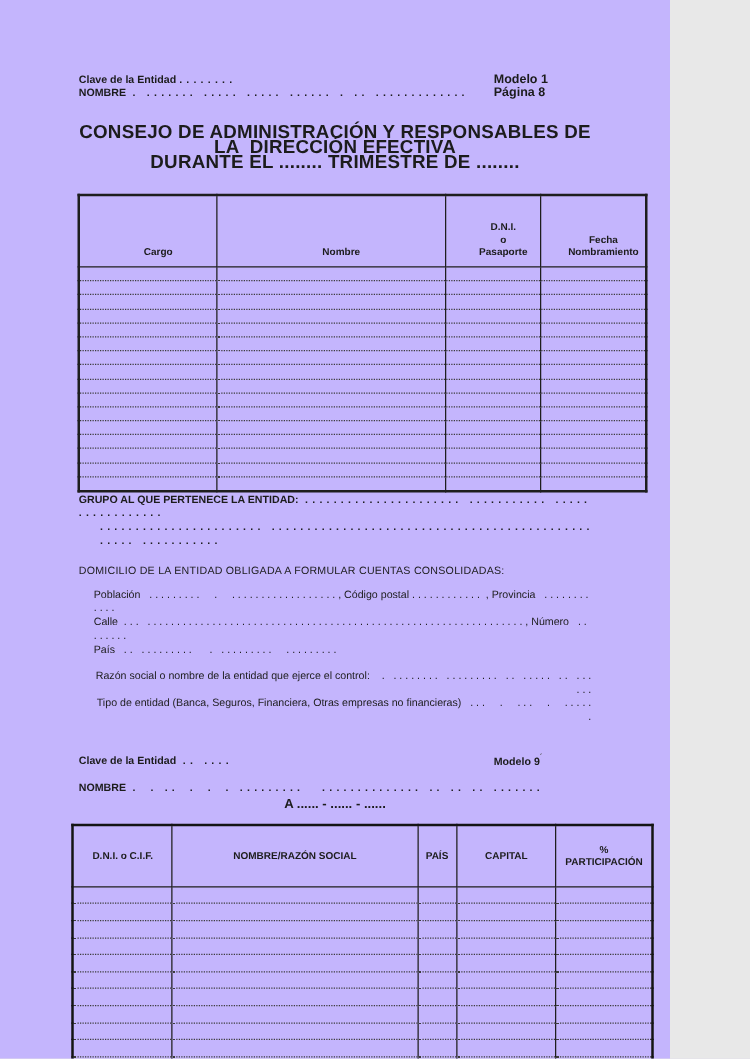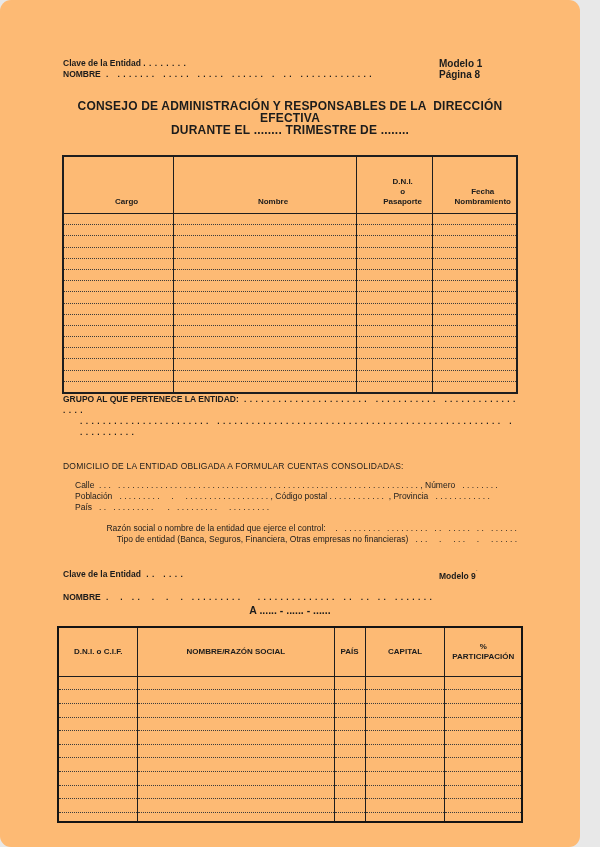--- a/index.html
+++ b/index.html
@@ -1,55 +1,54 @@
 <!DOCTYPE html>
 <html><head>
 <meta charset="utf-8">
 <style>
   html,body{margin:0;padding:0;background:#e8e8e8;}
   .page{
     position:relative;
-    width:580px;height:847px;
-    background:#fdba74;
+    width:536px;height:847px;
+    background:#c4b5fd;
     font-family:"Liberation Sans", sans-serif;
     color:#1c1c1c;
     box-sizing:border-box;
     padding:58px 63px 0 63px;
     overflow:hidden;
-    border-radius:11px;
   }
   .pre{white-space:pre-wrap;}
   .b{font-weight:bold;}
   
   .hdr{display:flex;justify-content:space-between;align-items:flex-start;}
   .hdr-left{line-height:11px;font-size:8.5px;}
   .hdr-right{line-height:11px;font-size:10px;width:78px;}
   .lbl-dots{font-weight:bold;letter-spacing:0.5px;}
   
-  .title1{margin-top:20px;text-align:center;font-size:12px;font-weight:bold;line-height:12px;letter-spacing:0.2px;}
+  .title1{margin-top:20px;text-align:center;font-size:15px;font-weight:bold;line-height:12px;letter-spacing:0.2px;}
   .title2{margin-top:20px;text-align:center;font-size:12.5px;font-weight:bold;letter-spacing:0.3px;}
   .title2-sub{text-align:center;font-size:10.5px;font-weight:bold;margin-top:2px;}
   
   table{border-collapse:collapse;table-layout:fixed;}
   .t1{width:456px;margin:19px 0 0 -1px;border:2px solid #1e1e1e;}
   .t1 th{border:1px solid #1e1e1e;font-size:8px;font-weight:bold;vertical-align:bottom;
          padding:0 2px 6px 18px;height:50px;white-space:pre-line;line-height:10px;text-align:center;}
   .t1 td{border-left:1px solid #1e1e1e;border-right:1px solid #1e1e1e;
          border-bottom:1px dotted #3c3c3c;height:10.2px;padding:0;}
   .t1 tr:last-child td{border-bottom:none;}
   .t2{width:466px;margin:10px 0 0 -6px;border:2.5px solid #141414;}
   .t2 th{border:1.5px solid #1e1e1e;font-size:8px;font-weight:bold;vertical-align:middle;
          padding:2px;height:44px;white-space:pre-line;line-height:10px;text-align:center;}
   .t2 td{border-left:1.5px solid #1e1e1e;border-right:1.5px solid #1e1e1e;
          border-bottom:1px dotted #3c3c3c;height:12.6px;padding:0;}
   .t2 tr:last-child td{border-bottom:none;height:8px;}
   
   .grupo{font-size:8.5px;line-height:11px;}
   .grupo-line2{padding-left:17px;font-size:8.5px;line-height:11px;letter-spacing:0.5px;}
-  .domicilio{margin-top:23px;font-size:8.5px;letter-spacing:0.2px;}
+  .domicilio{margin-top:13px;font-size:8.5px;letter-spacing:0.2px;}
   .addr{margin-top:9px;padding-left:12px;font-size:8.5px;line-height:11px;}
   .ctrl{margin-top:10px;padding-left:10px;font-size:8.5px;line-height:11px;text-align:right;}
   .hdr2{margin-top:24px;display:flex;justify-content:space-between;font-size:8.5px;}
   .nombre2{margin-top:11px;font-size:8.5px;}
   .mark{font-size:7px;vertical-align:super;color:#555;}
 </style>
 </head>
 <body>
 
 <div class="page">
@@ -195,22 +194,22 @@
   </table>
 
   <div class="grupo">
     <span class="b">GRUPO AL QUE PERTENECE LA ENTIDAD:</span>
     <span class="pre lbl-dots"> . . . . . . . . . . . . . . . . . . . . . .   . . . . . . . . . . .   . . . . . . . . . . . . . . . . .</span>
   </div>
   <div class="grupo-line2 pre lbl-dots">. . . . . . . . . . . . . . . . . . . . . . .   . . . . . . . . . . . . . . . . . . . . . . . . . . . . . . . . . . . . . . . . . . . . . . . . . .   . . . . . . . . . . .</div>
 
   <div class="domicilio">DOMICILIO DE LA ENTIDAD OBLIGADA A FORMULAR CUENTAS CONSOLIDADAS:</div>
   <div class="addr">
+    <div class="pre">Población   . . . . . . . . .     .     . . . . . . . . . . . . . . . . . . , Código postal . . . . . . . . . . . .  , Provincia   . . . . . . . . . . . .</div>
     <div class="pre">Calle  . . .   . . . . . . . . . . . . . . . . . . . . . . . . . . . . . . . . . . . . . . . . . . . . . . . . . . . . . . . . . . . . . . . . , Número   . . . . . . . .</div>
-    <div class="pre">Población   . . . . . . . . .     .     . . . . . . . . . . . . . . . . . . , Código postal . . . . . . . . . . . .  , Provincia   . . . . . . . . . . . .</div>
     <div class="pre">País   . .   . . . . . . . . .      .   . . . . . . . . .     . . . . . . . . .</div>
   </div>
   <div class="ctrl">
     <div class="pre">Razón social o nombre de la entidad que ejerce el control:    .   . . . . . . . .   . . . . . . . . .   . .   . . . . .   . .   . . . . . .</div>
     <div class="pre">Tipo de entidad (Banca, Seguros, Financiera, Otras empresas no financieras)   . . .     .     . . .     .     . . . . . .</div>
   </div>
 
   <div class="hdr2">
     <div>
       <span class="b">Clave de la Entidad</span>

